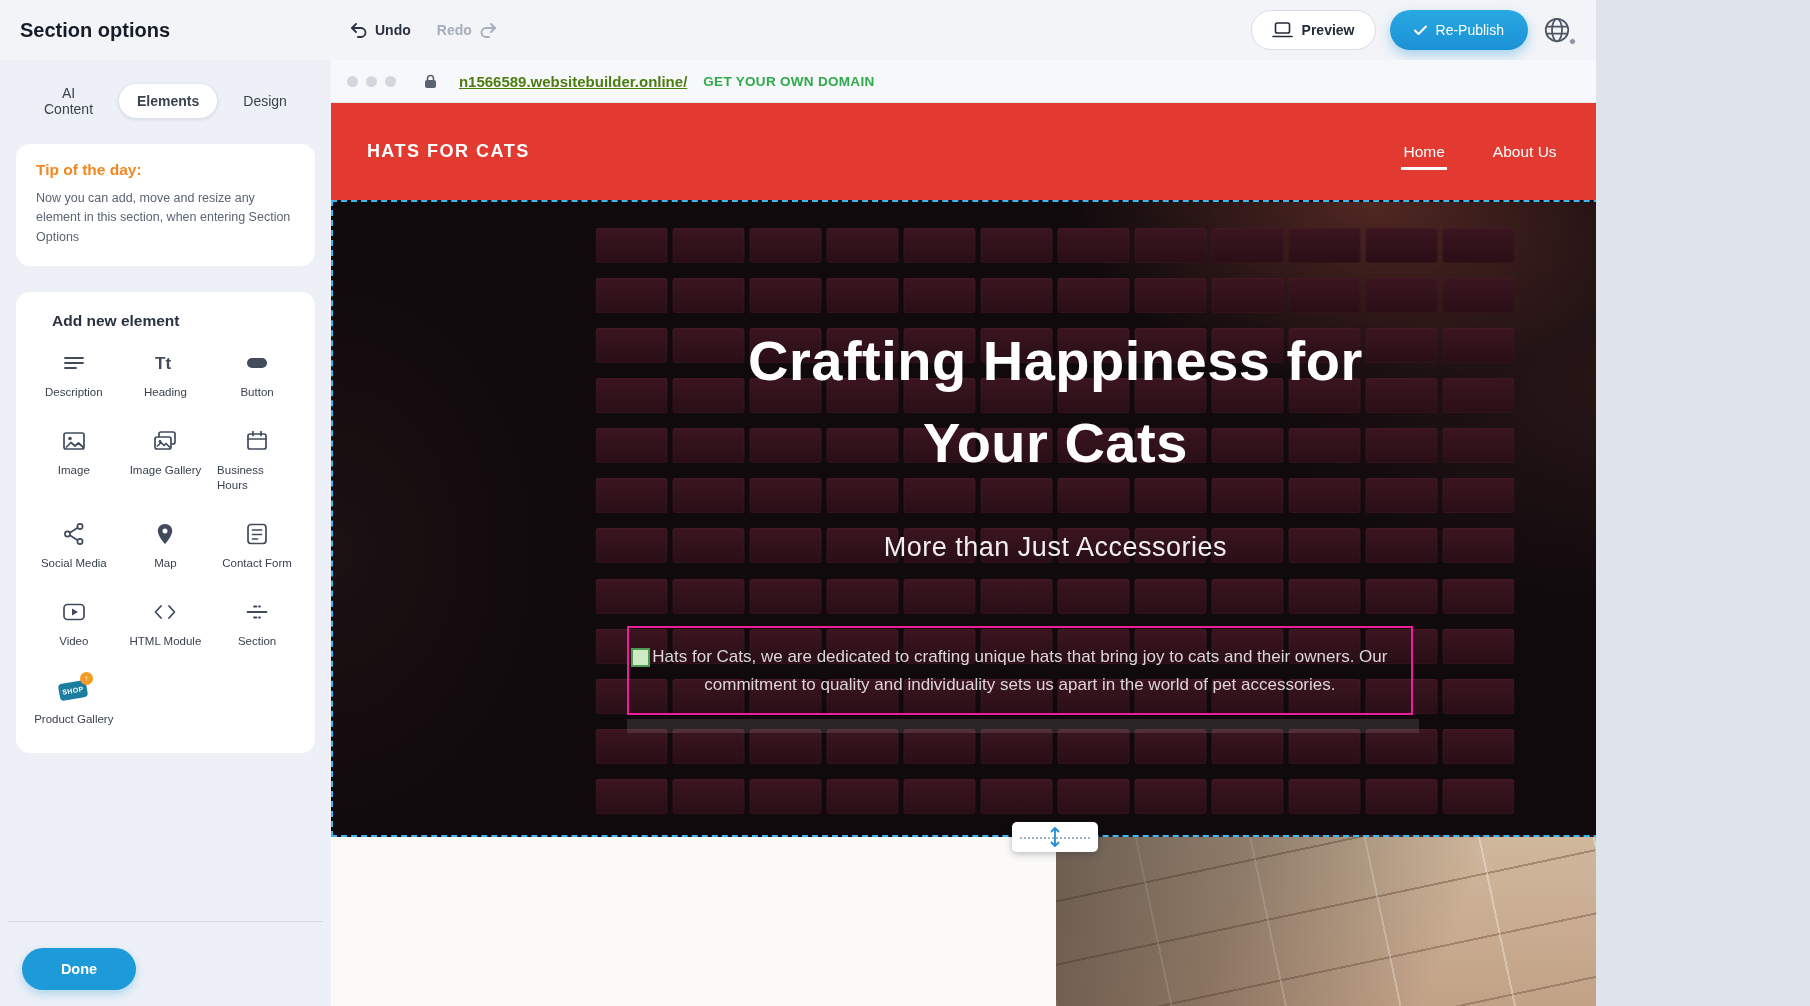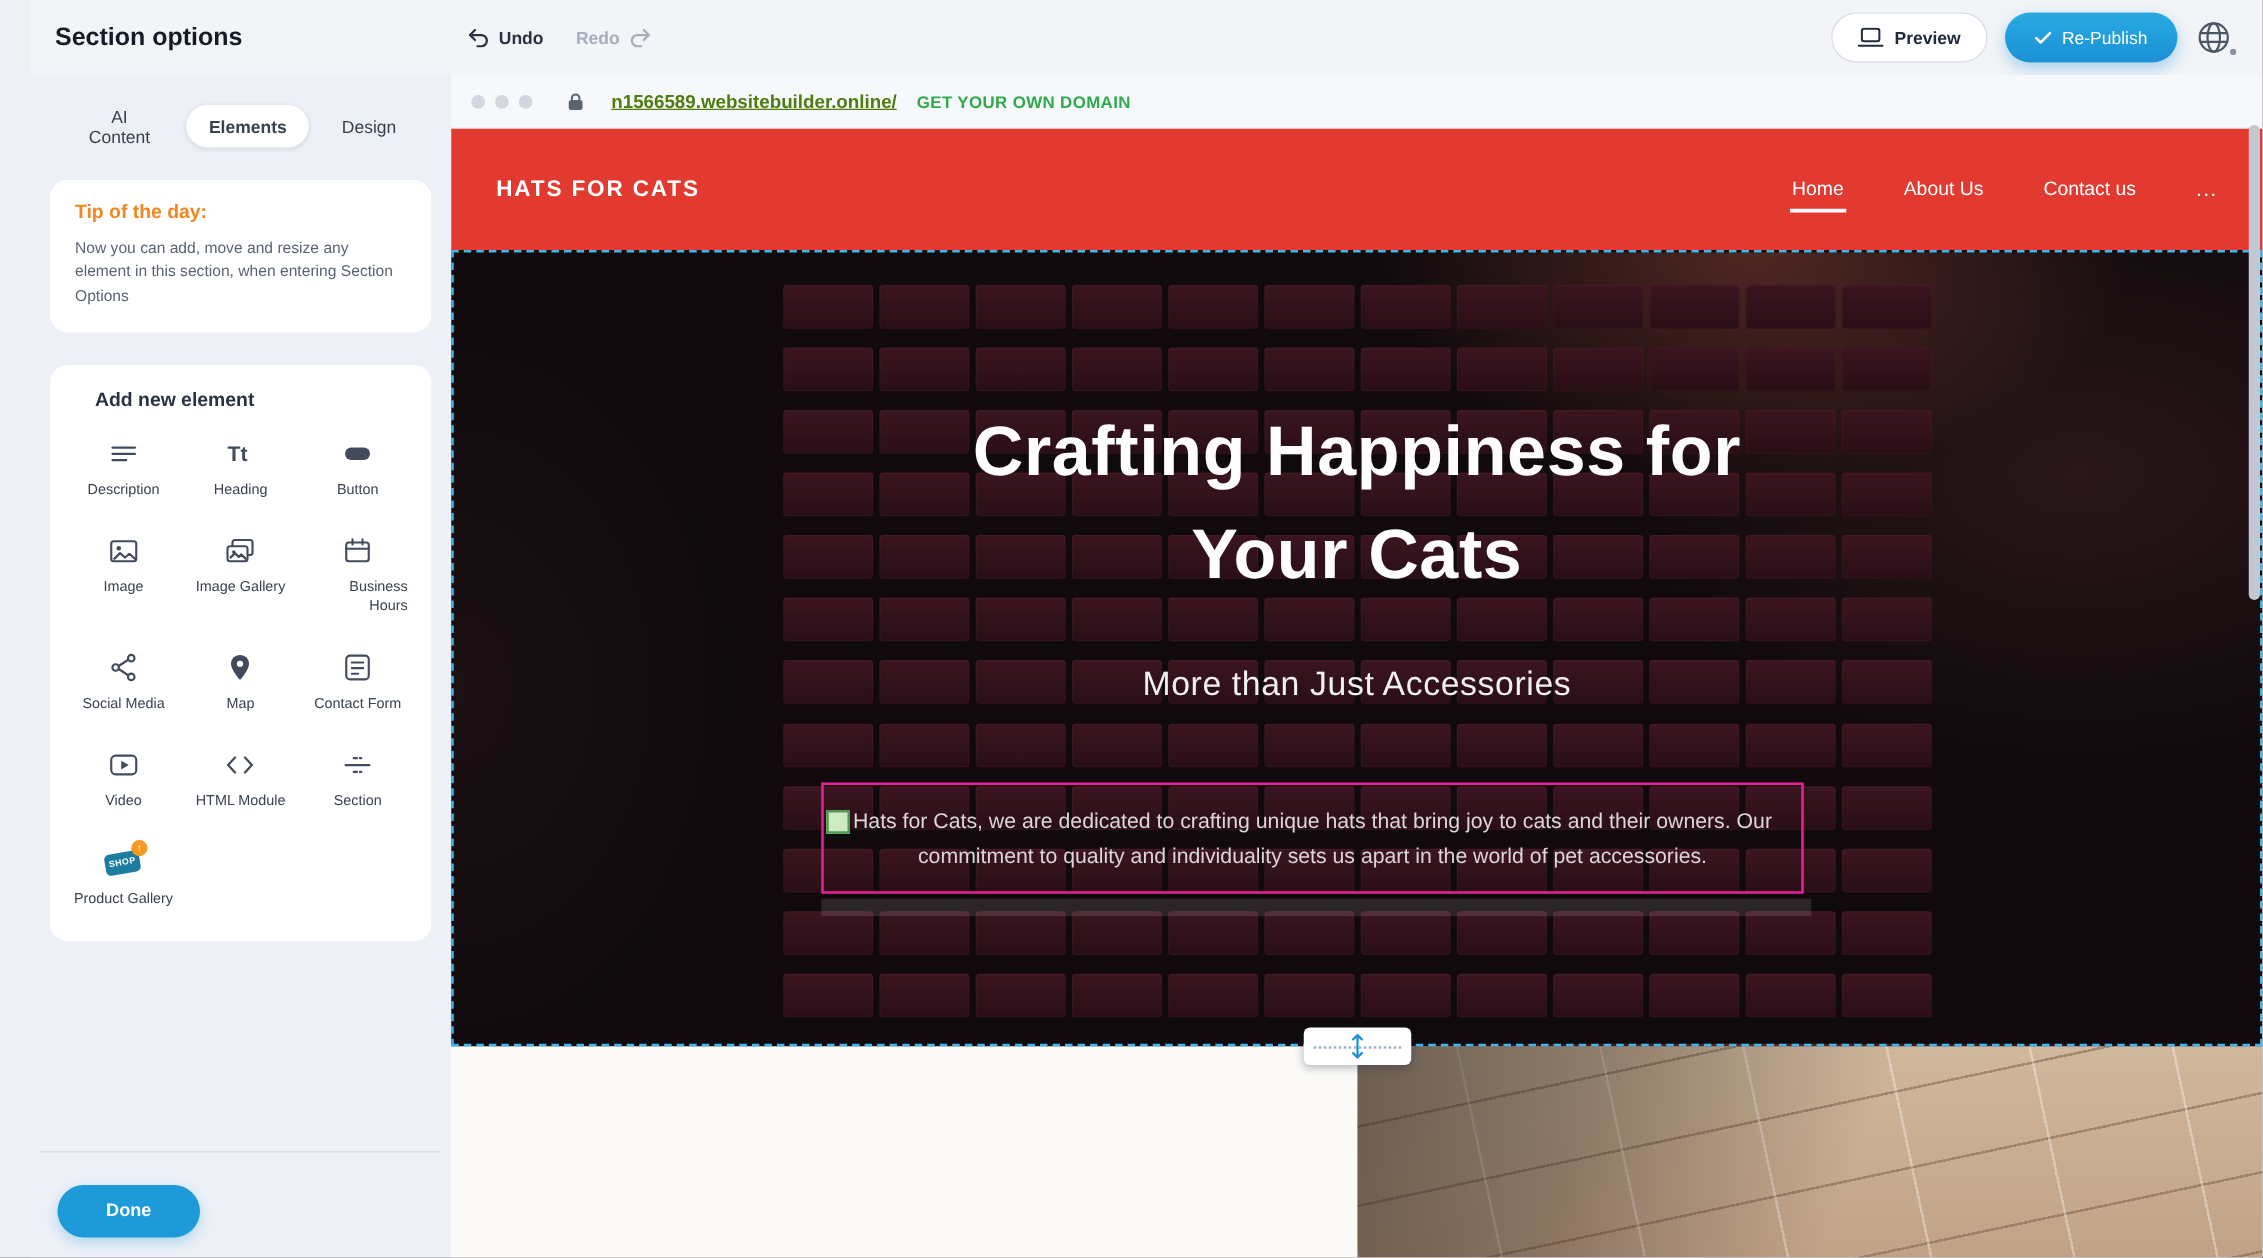--- a/index.html
+++ b/index.html
@@ -1,19 +1,19 @@
 <!DOCTYPE html>
 <html><head>
 <meta charset="utf-8">
 <style>
   * { margin:0; padding:0; box-sizing:border-box; }
   html,body { background:#dfe3ea; }
   .app {
-    position:relative; width:1810px; height:1006px; overflow:hidden;
-    font-family:"Liberation Sans", sans-serif; background:#eef0f6; color:#222b3a;padding-left:24px;
+    position:relative; width:1596px; height:1006px; overflow:hidden;
+    font-family:"Liberation Sans", sans-serif; background:#eef0f6; color:#222b3a;
   }
 
   
   .topbar {
     height:60px; display:flex; align-items:center; padding:0 20px;
     background:#f2f4f8;
   }
   .topbar-title { width:330px; font-size:20px; font-weight:700; color:#141c28; }
   .undo-redo { display:flex; align-items:center; gap:26px; }
   .tb-btn { display:flex; align-items:center; gap:7px; background:none; border:none; font-family:inherit; font-size:14px; cursor:pointer; }
@@ -51,21 +51,21 @@
     background:#1d9ad8; border:none; border-radius:26px; color:#fff;
     font-family:inherit; font-size:13.5px; font-weight:700; cursor:pointer;
     box-shadow:0 4px 10px rgba(29,154,216,.3);
   }
   .info-btn { width:21px; height:21px; border-radius:50%; background:#99a2b2; color:#fff; font-size:12px; font-weight:700; border:none; cursor:pointer; font-family:inherit; line-height:21px; text-align:center; }
   .add-card { margin:26px 16px 0; background:#fff; border-radius:14px; padding:20px 12px 26px 12px; }
   .add-title { font-size:15.5px; font-weight:600; color:#2a3342; margin:0 0 18px 24px; }
   .el-grid { display:grid; grid-template-columns:1fr 1fr 1fr; row-gap:26px; }
   .el-item { display:flex; flex-direction:column; align-items:center; cursor:pointer; }
   .el-icon { height:30px; display:flex; align-items:center; justify-content:center; position:relative; }
-  .el-label { margin-top:7px; font-size:11.5px; color:#39424f; text-align:right; line-height:1.3; max-width:80px; }
+  .el-label { margin-top:7px; font-size:11.5px; color:#39424f; text-align:left; line-height:1.3; max-width:80px; }
   .shop-tile { position:relative; width:34px; height:24px; }
   .shop-body { position:absolute; left:2px; top:4px; width:28px; height:17px; background:#1c7da0; border-radius:4px; transform:rotate(-10deg);
     color:#fff; font-size:7px; font-weight:700; text-align:center; line-height:17px; letter-spacing:.5px; }
   .shop-badge { position:absolute; right:-2px; top:-6px; width:13px; height:13px; border-radius:50%; background:#f59a23; color:#fff; font-size:8px; line-height:13px; text-align:center; font-weight:700; }
   .sidebar-bottom { margin-top:auto; padding-bottom:16px; }
   .sidebar-divider { border:none; border-top:1px solid #d6dae3; margin:0 8px 26px; }
   .done-btn { margin-left:22px; width:114px; height:42px; background:#1d9ad8; color:#fff; border:none; border-radius:21px; font-family:inherit; font-size:14.5px; font-weight:700; cursor:pointer; box-shadow:0 4px 10px rgba(29,154,216,.3); }
 
   
   .canvas { position:relative; flex:1; background:#e8ebf2; }

